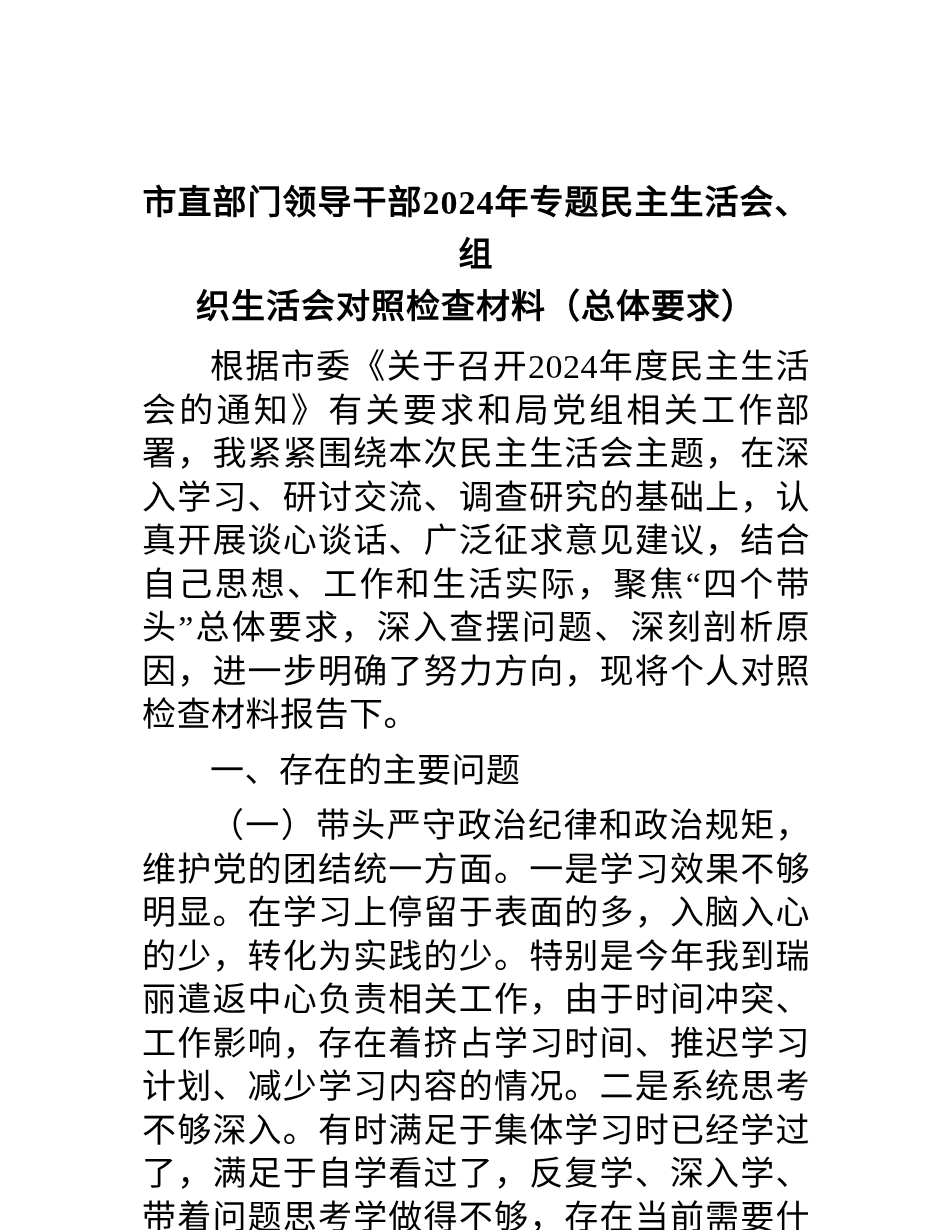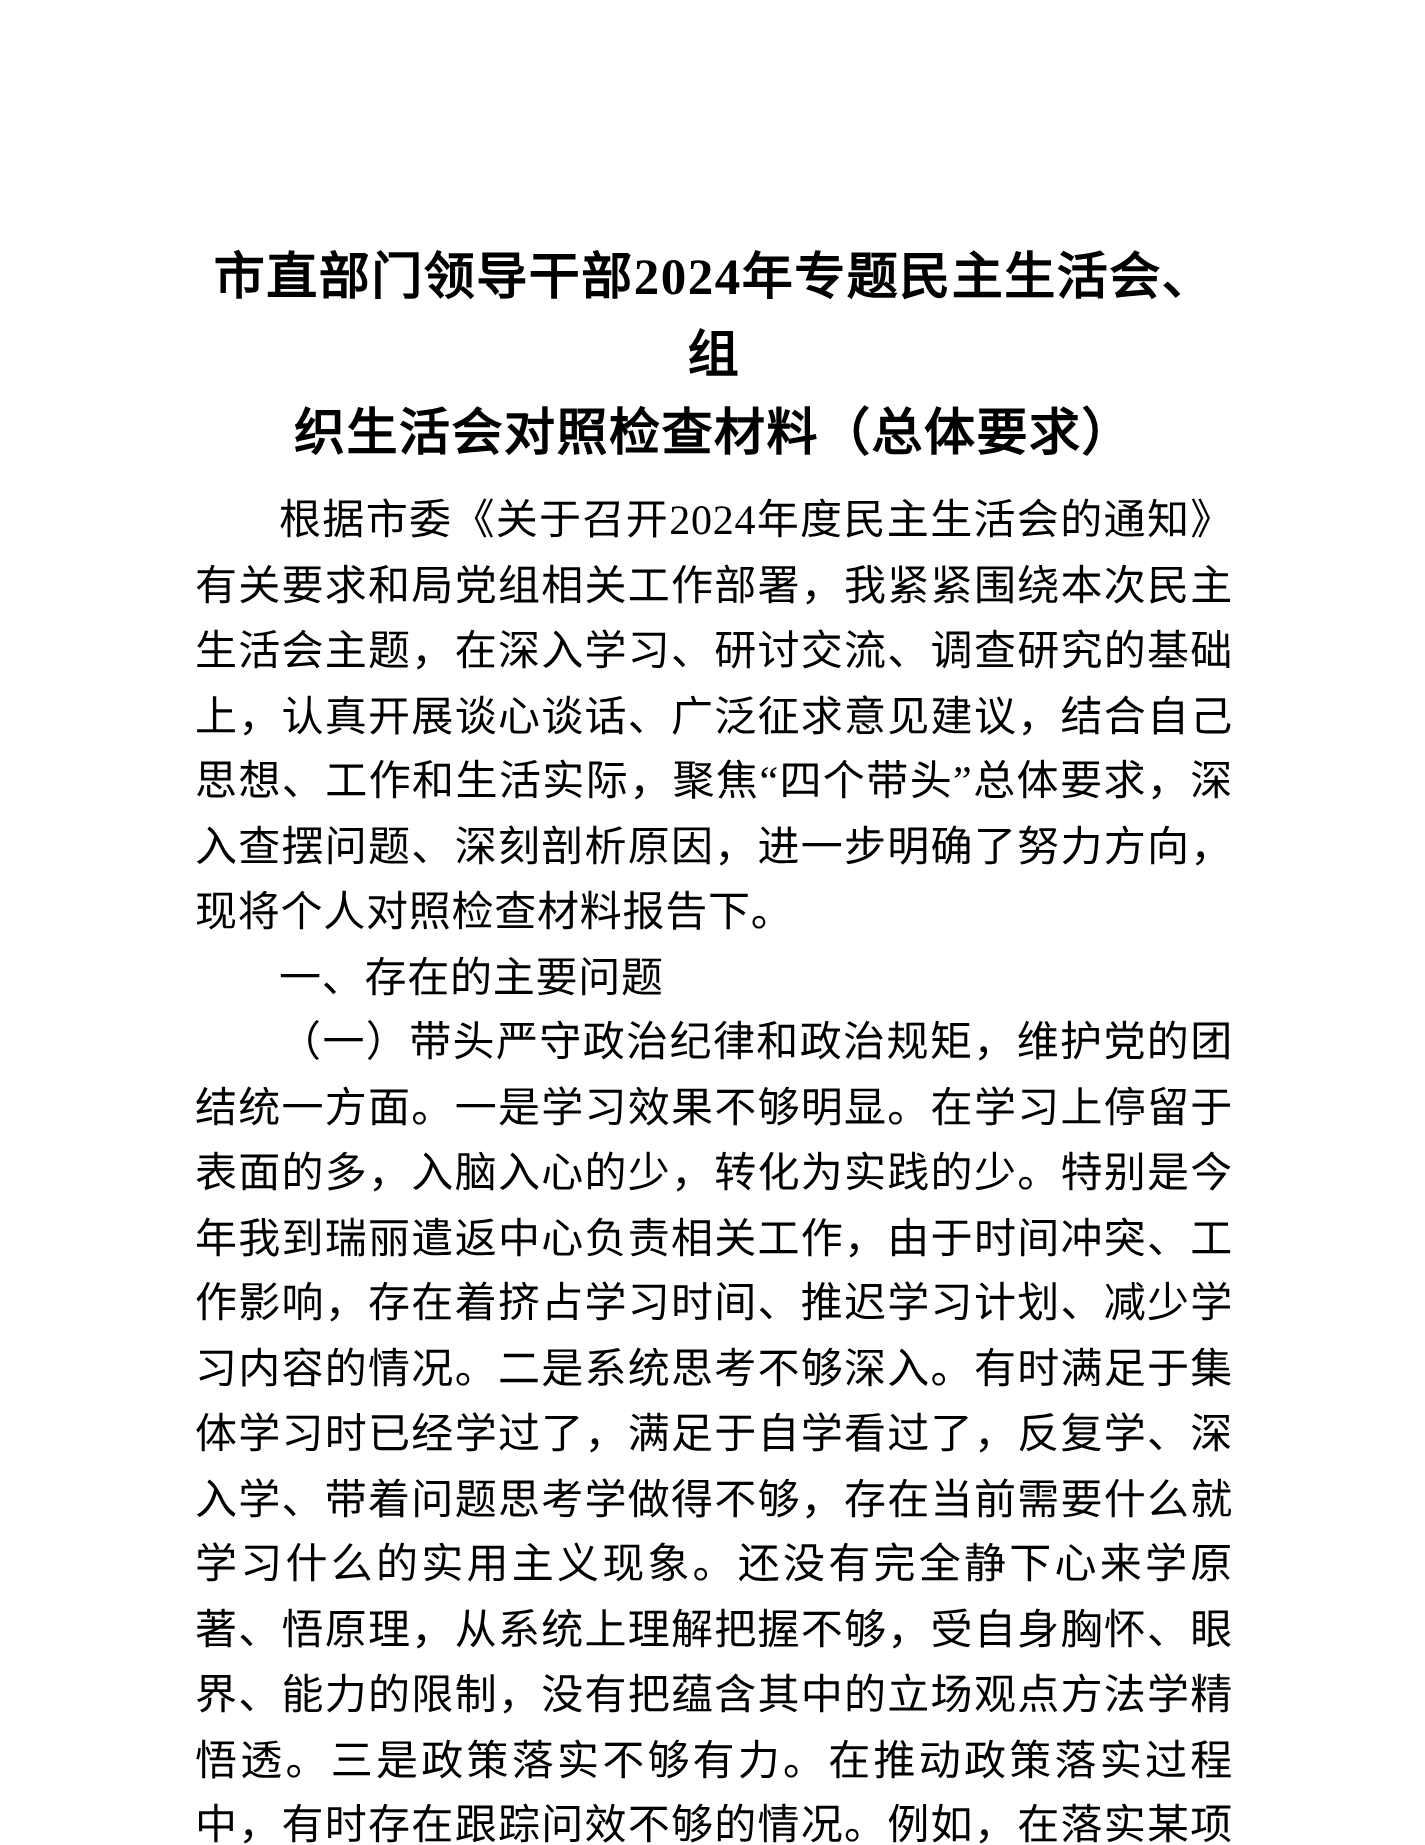--- a/index.html
+++ b/index.html
@@ -14,35 +14,35 @@
     background: #ffffff;
     overflow: hidden;
     font-family: "Liberation Serif", "DejaVu Serif", serif;
     color: #000000;
   }
   .content {
     box-sizing: border-box;
     padding: 160px 128px 0 130px;
   }
   .doc-title {
-    margin: 0 0 10px 0;
+    margin: 17px 0 10px 0;
     padding: 0;
     font-size: 34px;
     font-weight: bold;
     line-height: 52px;
     text-align: center;
     letter-spacing: 1px;
   }
   .title-line {
     display: block;
   }
   .paragraphs p.para {
-    margin: 0;
+    margin: 12px;
     padding: 0;
-    font-size: 28px;
+    font-size: 34px;
     line-height: 43.5px;
     text-align: justify;
     text-indent: 2em;
     letter-spacing: 0.5px;
   }
   .paragraphs p.para-heading {
     
     font-weight: normal;
   }
 </style>

